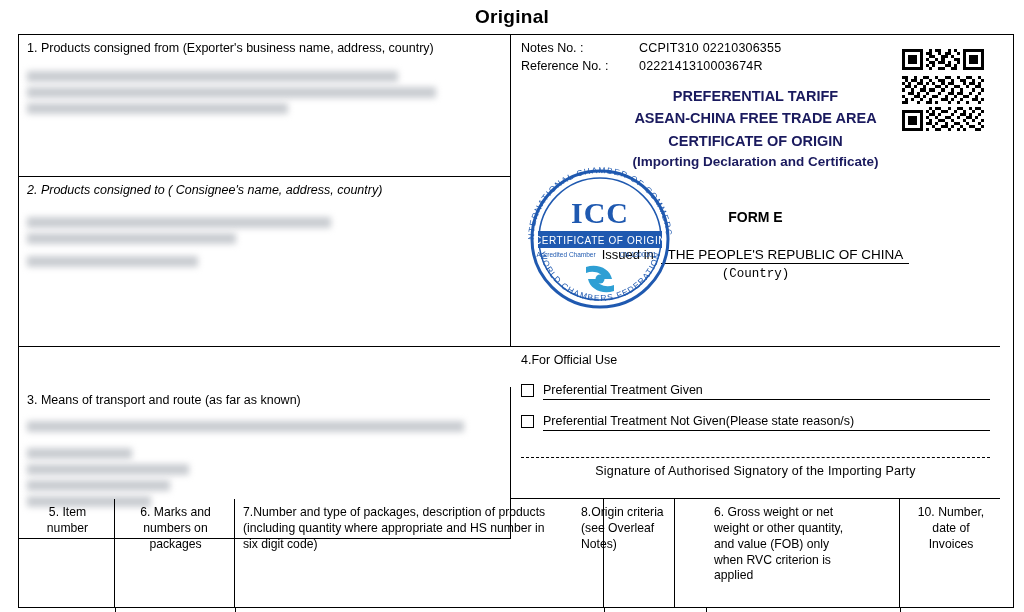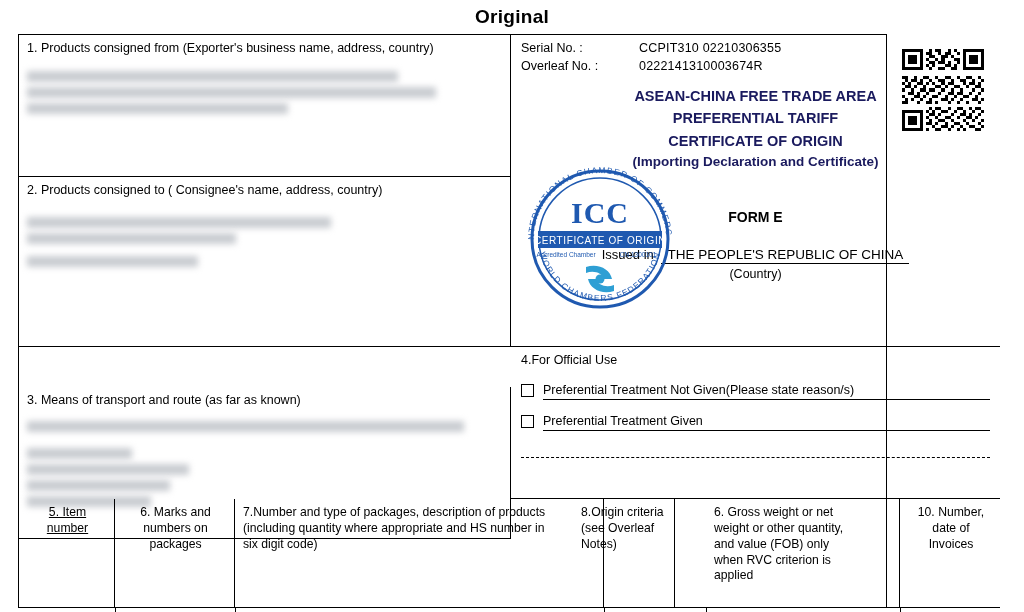--- a/index.html
+++ b/index.html
@@ -28,21 +28,21 @@
     text-align: center;
     font-size: 19px;
     font-weight: bold;
     letter-spacing: 0.3px;
   }
   
   .form {
     position: absolute;
     left: 18px;
     top: 34px;
-    width: 869px;
+    width: 996px;
     height: 574px;
     border: 1.5px solid #000;
     box-sizing: border-box;
   }
   .cell {
     position: absolute;
     box-sizing: border-box;
   }
   .label {
     font-size: 12.5px;
@@ -54,20 +54,21 @@
     border-right: 1.2px solid #000;
     border-bottom: 1.2px solid #000;
     padding: 6px 8px;
   }
   
   #box2 {
     left: 0; top: 142px; width: 492px; height: 170px;
     border-right: 1.2px solid #000;
     border-bottom: 1.2px solid #000;
     padding: 6px 8px;
+    font-style: italic;
   }
   
   #box3 {
     left: 0; top: 312px; width: 492px; height: 152px;
     border-right: 1.2px solid #000;
     border-bottom: 1.2px solid #000;
     padding: 6px 8px;
     margin-top: 40px;
   }
   
@@ -124,20 +125,21 @@
   .country-line {
     display: inline-block;
     border-bottom: 1px solid #000;
     padding: 0 6px 1px 6px;
     font-size: 13.5px;
   }
   .country-sub {
     text-align: center;
     font-size: 12.5px;
     margin-top: 3px;
+    font-family: Liberation Mono, monospace;
   }
   .overleaf {
     text-align: center;
     font-size: 12.5px;
     margin-top: 16px;
   }
   
   .qr {
     position: absolute;
     right: 10px;
@@ -247,25 +249,25 @@
         <div class="blur-line" style="width:92%; margin-top:12px;"></div>
         <div class="blur-line" style="width:22%; margin-top:16px;"></div>
         <div class="blur-line" style="width:34%;"></div>
         <div class="blur-line" style="width:30%;"></div>
         <div class="blur-line" style="width:26%;"></div>
       </div>
     </div>
 
     <div class="cell" id="rightTop">
       <div class="kv">
-        <div class="k">Serial No. :</div>
+        <div class="k">Notes No. :</div>
         <div class="v">CCPIT310 02210306355</div>
       </div>
       <div class="kv">
-        <div class="k">Overleaf No. :</div>
+        <div class="k">Reference No. :</div>
         <div class="v">0222141310003674R</div>
       </div>
 
       <div class="qr">
         <svg viewBox="0 0 29 29" width="88" height="88" shape-rendering="crispEdges">
           <rect width="29" height="29" fill="#fff"></rect>
           <g fill="#000">
             <rect x="1" y="1" width="7" height="7"></rect>
               <rect x="2" y="2" width="5" height="5" fill="#fff"></rect>
               <rect x="3" y="3" width="3" height="3"></rect>
@@ -427,54 +429,55 @@
               <rect x="12" y="27" width="2" height="1"></rect>
               <rect x="16" y="27" width="1" height="1"></rect>
               <rect x="19" y="27" width="1" height="1"></rect>
               <rect x="21" y="27" width="1" height="1"></rect>
               <rect x="25" y="27" width="2" height="1"></rect>
           </g>
         </svg>
       </div>
 
       <div class="big-title">
+        <div>PREFERENTIAL TARIFF</div>
         <div>ASEAN-CHINA FREE TRADE AREA</div>
-        <div>PREFERENTIAL TARIFF</div>
         <div>CERTIFICATE OF ORIGIN</div>
         <div class="sub">(Importing Declaration and Certificate)</div>
       </div>
 
       <div class="form-e">FORM E</div>
 
       <div class="issued-row">
         <span class="issued-label">Issued in</span>
         <span class="country-line">THE PEOPLE'S REPUBLIC OF CHINA</span>
       </div>
       <div class="country-sub">(Country)</div>
 
     </div>
 
     <div class="cell" id="box4">
       <div class="label">4.For Official Use</div>
 
       <div class="check-row">
         <span class="checkbox"></span>
-        <span class="check-text">Preferential Treatment Not Given(Please state reason/s)</span>
+        <span class="check-text">Preferential Treatment Given</span>
       </div>
 
       <div class="check-row">
         <span class="checkbox"></span>
-        <span class="check-text">Preferential Treatment Given</span>
+        <span class="check-text">Preferential Treatment Not Given(Please state reason/s)</span>
       </div>
 
       <div class="dashed"></div>
+      <div class="sig-line">Signature of Authorised  Signatory of the Importing Party</div>
     </div>
 
     <div class="tbl-head">
-      <div class="th th-center" style="left:0; width:96px;text-decoration:underline;">
+      <div class="th th-center" style="left:0; width:96px;">
         <div style="white-space:pre-line">5. Item
 number</div>
       </div>
       <div class="th th-center" style="left:96px; width:120px;">
         <div style="white-space:pre-line">6. Marks and
 numbers on
 packages</div>
       </div>
       <div class="th" style="left:216px; width:369px;">
         <div style="white-space:pre-line">7.Number and type of packages, description of products

